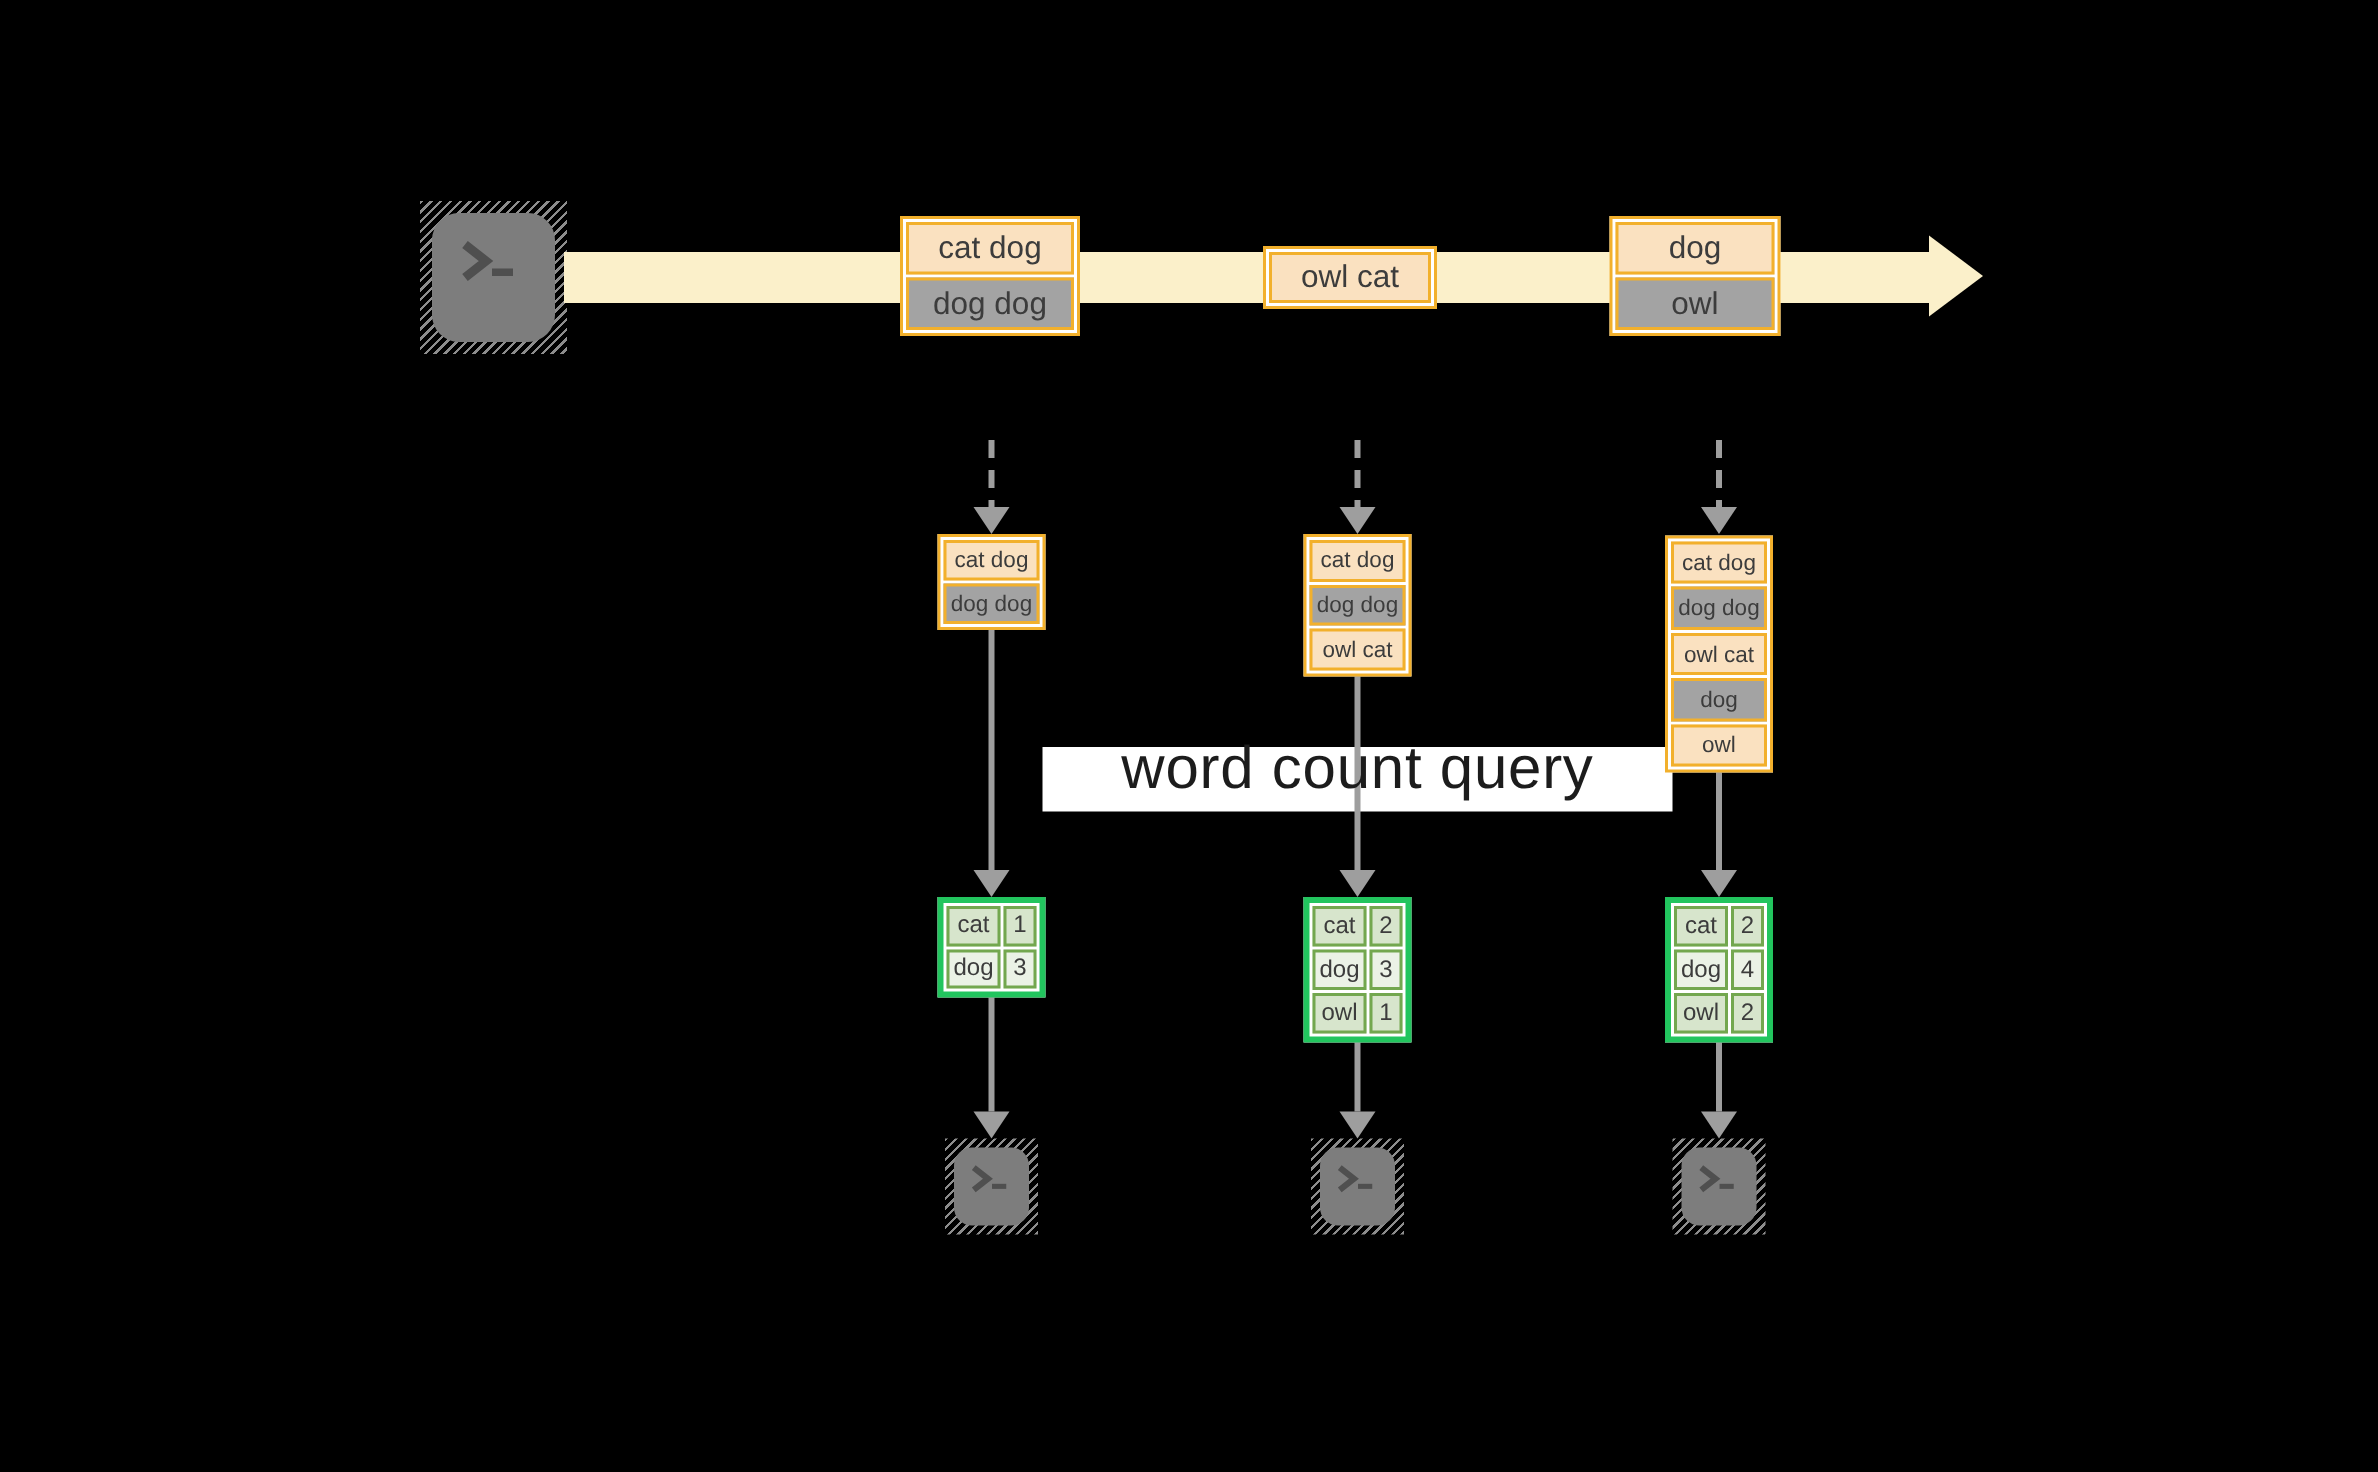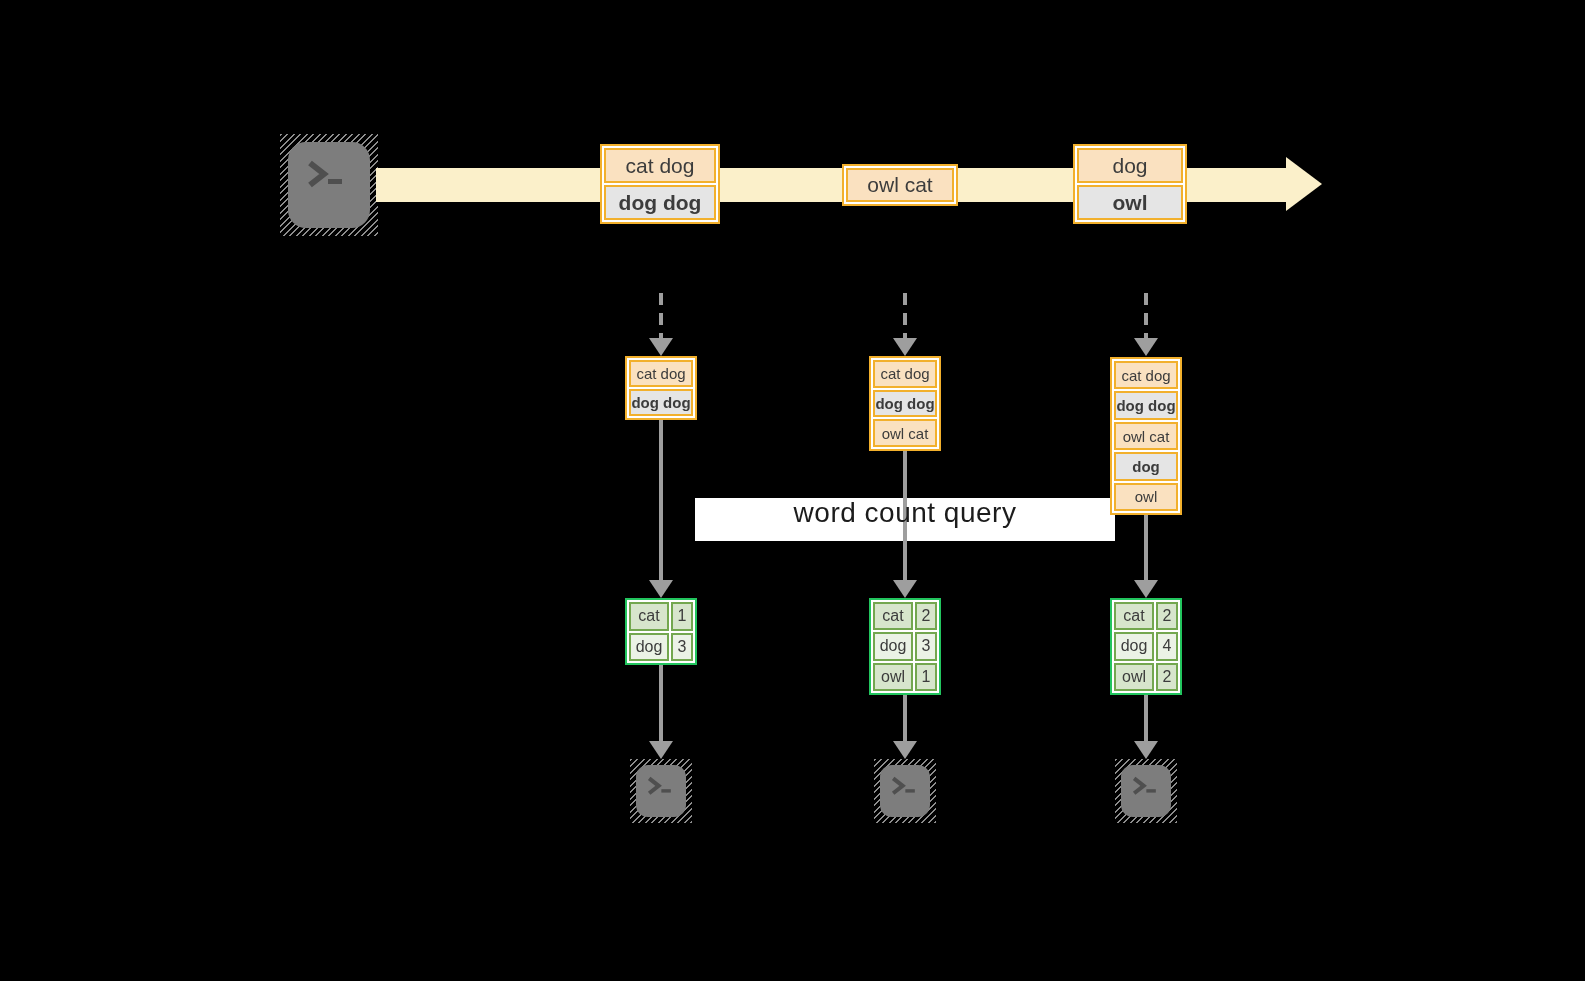--- a/index.html
+++ b/index.html
@@ -25,21 +25,21 @@
   .stream-body { position:absolute; left:376px; top:132px; width:910px; height:34px; background:#FBF0CA; z-index:2; }
   .stream-head { position:absolute; left:1286px; top:121px; width:0; height:0; z-index:2;
     border-top:27px solid transparent; border-bottom:27px solid transparent; border-left:36px solid #FBF0CA; }
 
   
   .gold-box { position:absolute; background:#ffffff; border:2px solid #F2B02C; padding:2px;
     box-sizing:border-box; display:flex; flex-direction:column; gap:2px; z-index:3; }
   .gold-row { flex:1; border:2px solid #F2B02C; display:flex; align-items:center; justify-content:center;
     color:#3C3C3C; white-space:nowrap; }
   .fill-a { background:#FAE1C0; }
-  .fill-b { background:#e5e5e5;font-weight:bold; }
+  .fill-b { background:#a3a3a3; }
   .fs-lg { font-size:21px; }
   .fs-sm { font-size:15px; }
 
   .batch-1 { left:600px; top:108px; width:120px; height:80px; }
   .batch-2 { left:842px; top:128px; width:116px; height:42px; }
   .batch-3 { left:1073px; top:108px; width:114px; height:80px; }
 
   .state-1 { left:625px; top:320px; width:72px; height:64px; }
   .state-2 { left:869px; top:320px; width:72px; height:95px; }
   .state-3 { left:1110px; top:321px; width:72px; height:158px; }
@@ -62,24 +62,24 @@
 
   .bot-shaft-1 { top:629px; height:76px; }
   .bot-shaft-2 { top:659px; height:46px; }
   .bot-shaft-3 { top:659px; height:46px; }
   .bot-head { top:705px; }
 
   
   .wcq-band { position:absolute; left:695px; top:462px; width:420px; height:43px; background:#ffffff; z-index:1; }
   .wcq-text { position:absolute; left:695px; top:462px; width:420px; height:29px; z-index:4;
     display:flex; align-items:center; justify-content:center;
-    font-size:28px; font-weight:300; color:#1C1C1C; letter-spacing:0.5px; }
-
-  
-  .green-table { position:absolute; background:#ffffff; border:2px solid #22c55e; padding:2px;
+    font-size:40px; font-weight:300; color:#1C1C1C; letter-spacing:0.5px; }
+
+  
+  .green-table { position:absolute; background:#ffffff; border:4px solid #22c55e; padding:2px;
     box-sizing:border-box; display:grid; grid-template-columns:1fr 22px; gap:2px; z-index:3; }
   .g-cell { border:2px solid #73A74F; display:flex; align-items:center; justify-content:center;
     font-size:16px; color:#3C3C3C; }
   .gfill-a { background:#D7E5CC; }
   .gfill-b { background:#EBF2E6; }
   .gt-1 { left:625px; top:562px; width:72px; height:67px; }
   .gt-2 { left:869px; top:562px; width:72px; height:97px; }
   .gt-3 { left:1110px; top:562px; width:72px; height:97px; }
 </style>
 </head>

